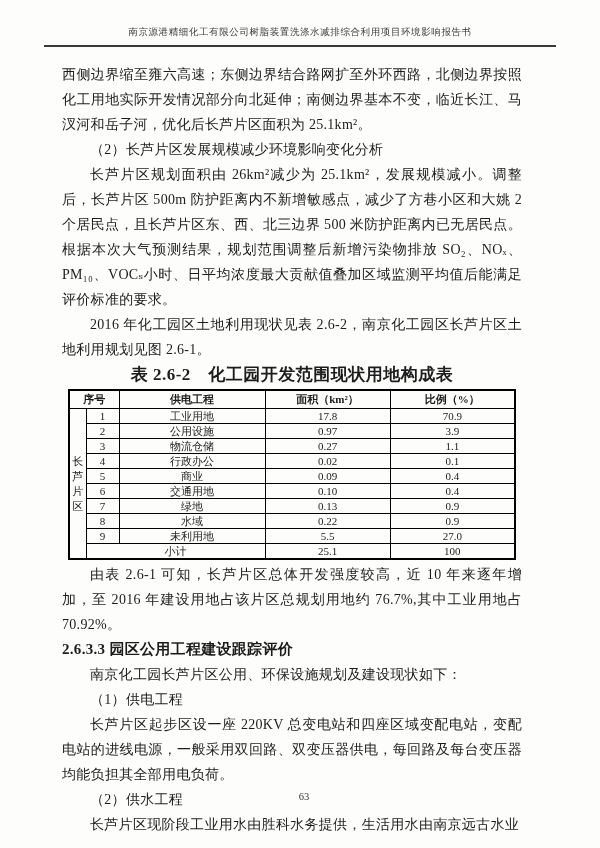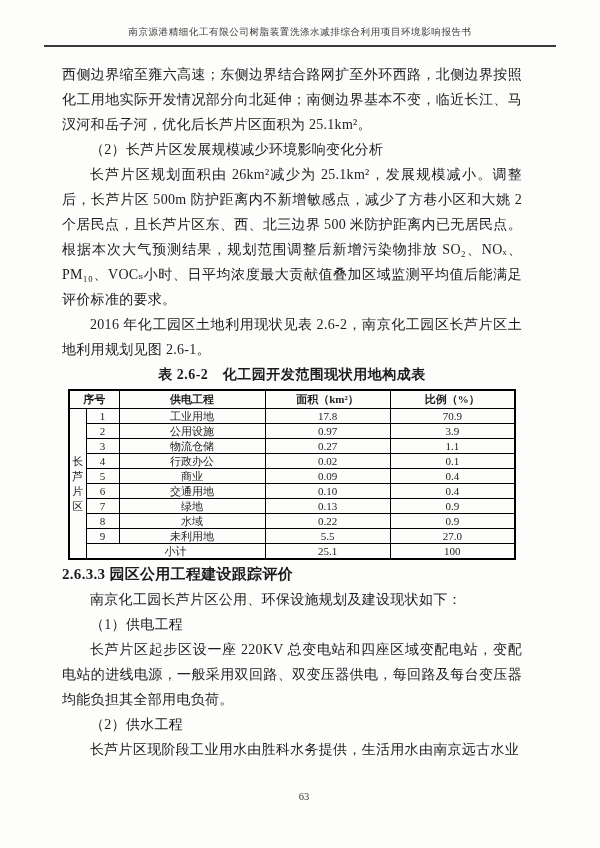--- a/index.html
+++ b/index.html
@@ -40,21 +40,21 @@
     text-align: justify;
     text-indent: 2em;
     letter-spacing: 0.3px;
   }
   .para.noindent {
     text-indent: 0;
   }
   .table-title {
     font-weight: bold;
     text-align: center;
-    font-size: 14px;
+    font-size: 17px;
     line-height: 24px;
     margin: 1px 0 2px 0;
     letter-spacing: 0.5px;
   }
   .section-heading {
     margin: 0;
     font-size: 15px;
     font-weight: bold;
     line-height: 25px;
     letter-spacing: 0.3px;
@@ -191,20 +191,21 @@
         <td>27.0</td>
       </tr>
       <tr>
         <td colspan="2">小计</td>
         <td>25.1</td>
         <td>100</td>
       </tr>
     </tbody>
       </table>
 
+    <p class="para">由表 2.6-1 可知，长芦片区总体开发强度较高，近 10 年来逐年增加，至 2016 年建设用地占该片区总规划用地约 76.7%,其中工业用地占 70.92%。</p>
 
     <h3 class="section-heading">2.6.3.3 园区公用工程建设跟踪评价</h3>
 
     <p class="para">南京化工园长芦片区公用、环保设施规划及建设现状如下：</p>
 
     <p class="para">（1）供电工程</p>
 
     <p class="para">长芦片区起步区设一座 220KV 总变电站和四座区域变配电站，变配电站的进线电源，一般采用双回路、双变压器供电，每回路及每台变压器均能负担其全部用电负荷。</p>
 
     <p class="para">（2）供水工程</p>

